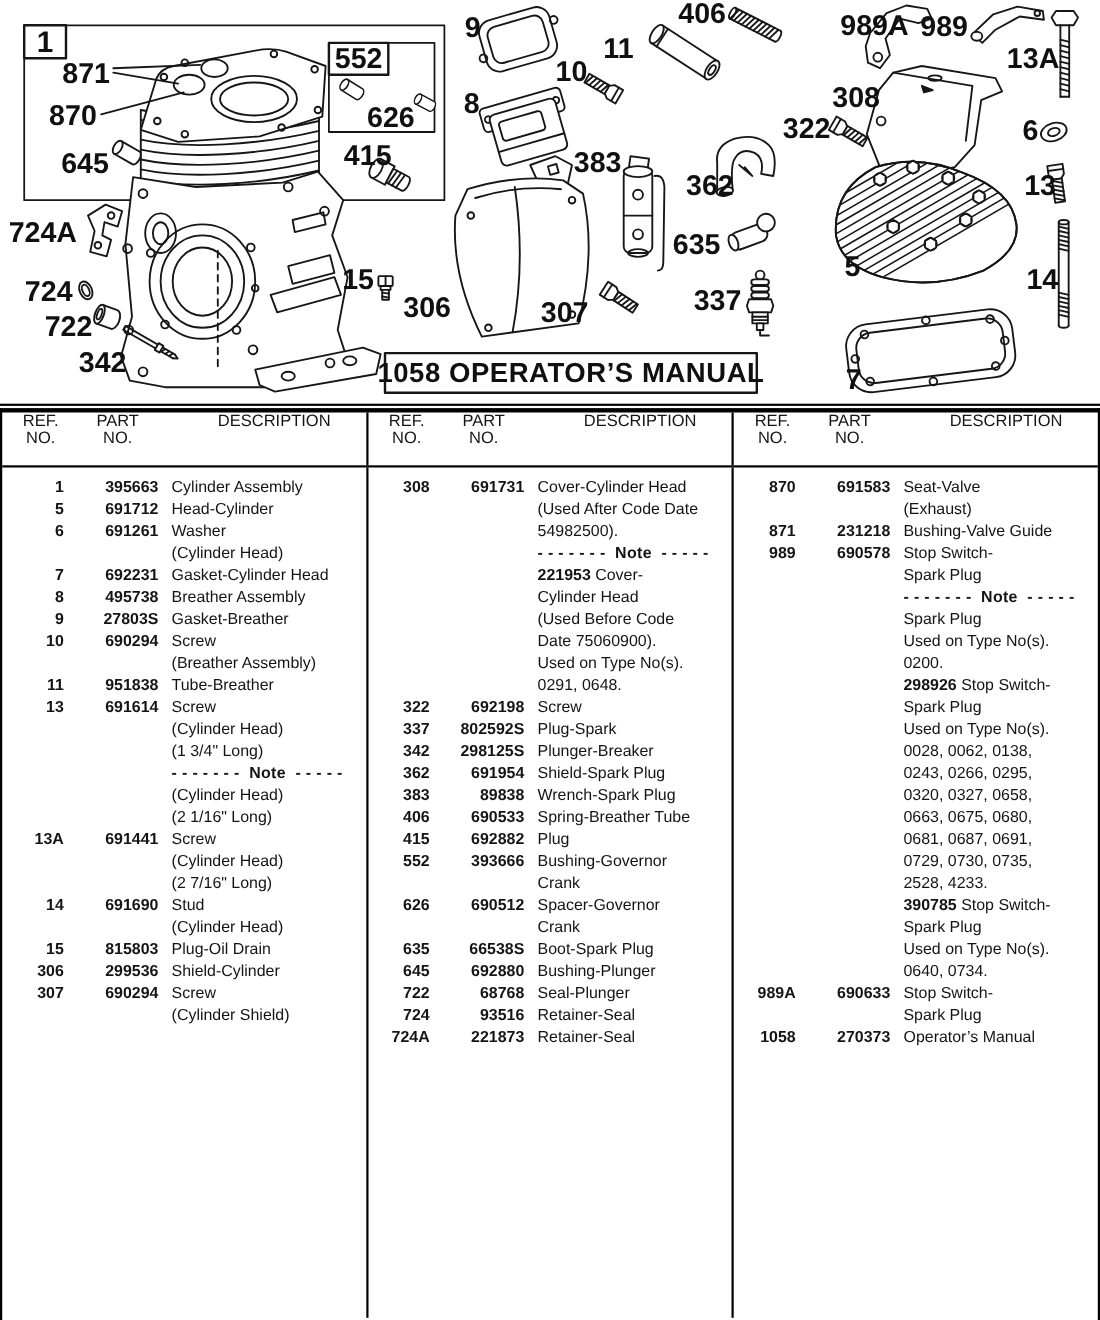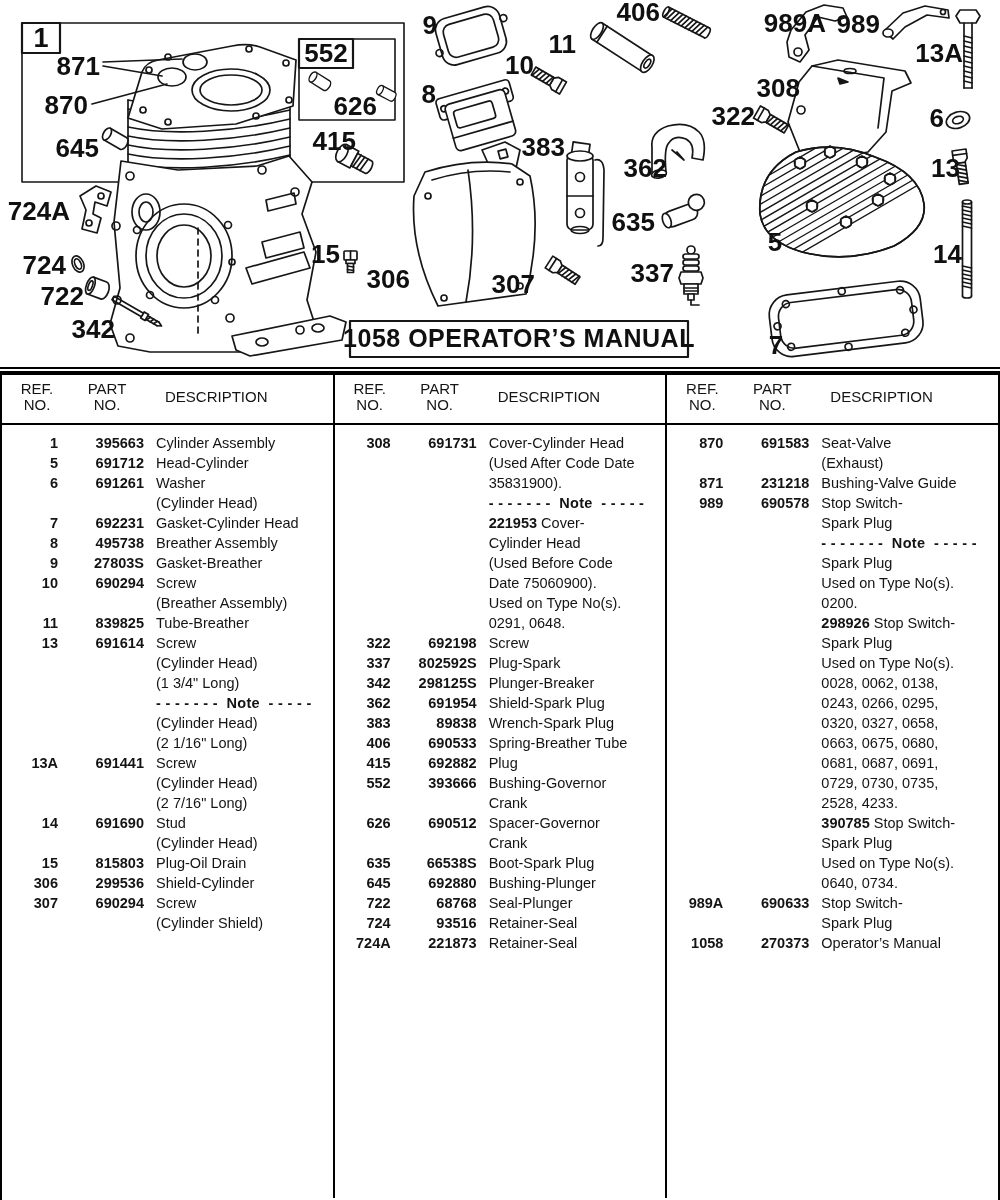--- a/index.html
+++ b/index.html
@@ -9,25 +9,25 @@
   .page{position:relative;width:1000px;height:1200px;background:#fff;overflow:hidden}
   .diagram{position:absolute;top:0;left:0}
   svg text{font-weight:700;font-size:26px;fill:#101010;stroke:none !important}
   svg text.manual{font-size:25px;letter-spacing:.5px}
   svg text.big{font-size:27px}
 
   .parts-table{position:absolute;left:0;top:371px;width:1000px;height:829px;
                border-top:4px solid #000;border-left:2px solid #000;border-right:2px solid #000}
   .parts-table::before{content:"";position:absolute;left:-2px;right:-2px;top:-8px;border-top:2px solid #000}
   .thead{display:flex;height:50px;border-bottom:2px solid #000}
-  .th-col{flex:1;display:flex;align-items:center;padding:0 0 5px 8px;font-size:15px;line-height:16px}
+  .th-col{flex:1;display:flex;align-items:flex-start;padding:0 0 5px 8px;font-size:15px;line-height:16px}
   .th-col + .th-col{border-left:2px solid #000}
   .th-ref{width:54px;text-align:center}
   .th-part{width:86px;text-align:center}
-  .th-desc{margin-left:15px}
+  .th-desc{margin-left:48px}
   .tbody{display:flex;height:calc(100% - 52px)}
   .tcol{flex:1;padding-top:8px;overflow:hidden}
   .tcol + .tcol{border-left:2px solid #000}
   .trow{display:flex;font-size:14.5px;line-height:20px;white-space:pre}
   .tref{width:56px;text-align:right;font-weight:700;flex:none}
   .tpart{width:86px;text-align:right;font-weight:700;flex:none}
   .tdesc{flex:1;padding-left:12px}
   .tdesc b{font-weight:700}
   .tnote{letter-spacing:.3px}
 </style>
@@ -440,41 +440,41 @@
         <div class="tcol">
           <div class="trow"><span class="tref">1</span><span class="tpart">395663</span><span class="tdesc"><span>Cylinder Assembly</span></span></div>
           <div class="trow"><span class="tref">5</span><span class="tpart">691712</span><span class="tdesc"><span>Head-Cylinder</span></span></div>
           <div class="trow"><span class="tref">6</span><span class="tpart">691261</span><span class="tdesc"><span>Washer</span></span></div>
           <div class="trow"><span class="tref"></span><span class="tpart"></span><span class="tdesc"><span>(Cylinder Head)</span></span></div>
           <div class="trow"><span class="tref">7</span><span class="tpart">692231</span><span class="tdesc"><span>Gasket-Cylinder Head</span></span></div>
           <div class="trow"><span class="tref">8</span><span class="tpart">495738</span><span class="tdesc"><span>Breather Assembly</span></span></div>
           <div class="trow"><span class="tref">9</span><span class="tpart">27803S</span><span class="tdesc"><span>Gasket-Breather</span></span></div>
           <div class="trow"><span class="tref">10</span><span class="tpart">690294</span><span class="tdesc"><span>Screw</span></span></div>
           <div class="trow"><span class="tref"></span><span class="tpart"></span><span class="tdesc"><span>(Breather Assembly)</span></span></div>
-          <div class="trow"><span class="tref">11</span><span class="tpart">839825</span><span class="tdesc"><span>Tube-Breather</span></span></div>
+          <div class="trow"><span class="tref">11</span><span class="tpart">951838</span><span class="tdesc"><span>Tube-Breather</span></span></div>
           <div class="trow"><span class="tref">13</span><span class="tpart">691614</span><span class="tdesc"><span>Screw</span></span></div>
           <div class="trow"><span class="tref"></span><span class="tpart"></span><span class="tdesc"><span>(Cylinder Head)</span></span></div>
           <div class="trow"><span class="tref"></span><span class="tpart"></span><span class="tdesc"><span>(1 3/4" Long)</span></span></div>
           <div class="trow"><span class="tref"></span><span class="tpart"></span><span class="tdesc tnote"><b>- - - - - - -  Note  - - - - -</b></span></div>
           <div class="trow"><span class="tref"></span><span class="tpart"></span><span class="tdesc"><span>(Cylinder Head)</span></span></div>
           <div class="trow"><span class="tref"></span><span class="tpart"></span><span class="tdesc"><span>(2 1/16" Long)</span></span></div>
           <div class="trow"><span class="tref">13A</span><span class="tpart">691441</span><span class="tdesc"><span>Screw</span></span></div>
           <div class="trow"><span class="tref"></span><span class="tpart"></span><span class="tdesc"><span>(Cylinder Head)</span></span></div>
           <div class="trow"><span class="tref"></span><span class="tpart"></span><span class="tdesc"><span>(2 7/16" Long)</span></span></div>
           <div class="trow"><span class="tref">14</span><span class="tpart">691690</span><span class="tdesc"><span>Stud</span></span></div>
           <div class="trow"><span class="tref"></span><span class="tpart"></span><span class="tdesc"><span>(Cylinder Head)</span></span></div>
           <div class="trow"><span class="tref">15</span><span class="tpart">815803</span><span class="tdesc"><span>Plug-Oil Drain</span></span></div>
           <div class="trow"><span class="tref">306</span><span class="tpart">299536</span><span class="tdesc"><span>Shield-Cylinder</span></span></div>
           <div class="trow"><span class="tref">307</span><span class="tpart">690294</span><span class="tdesc"><span>Screw</span></span></div>
           <div class="trow"><span class="tref"></span><span class="tpart"></span><span class="tdesc"><span>(Cylinder Shield)</span></span></div>
         </div>
         <div class="tcol">
           <div class="trow"><span class="tref">308</span><span class="tpart">691731</span><span class="tdesc"><span>Cover-Cylinder Head</span></span></div>
           <div class="trow"><span class="tref"></span><span class="tpart"></span><span class="tdesc"><span>(Used After Code Date</span></span></div>
-          <div class="trow"><span class="tref"></span><span class="tpart"></span><span class="tdesc"><span>35831900).</span></span></div>
+          <div class="trow"><span class="tref"></span><span class="tpart"></span><span class="tdesc"><span>54982500).</span></span></div>
           <div class="trow"><span class="tref"></span><span class="tpart"></span><span class="tdesc tnote"><b>- - - - - - -  Note  - - - - -</b></span></div>
           <div class="trow"><span class="tref"></span><span class="tpart"></span><span class="tdesc"><b>221953</b><span> Cover-</span></span></div>
           <div class="trow"><span class="tref"></span><span class="tpart"></span><span class="tdesc"><span>Cylinder Head</span></span></div>
           <div class="trow"><span class="tref"></span><span class="tpart"></span><span class="tdesc"><span>(Used Before Code</span></span></div>
           <div class="trow"><span class="tref"></span><span class="tpart"></span><span class="tdesc"><span>Date 75060900).</span></span></div>
           <div class="trow"><span class="tref"></span><span class="tpart"></span><span class="tdesc"><span>Used on Type No(s).</span></span></div>
           <div class="trow"><span class="tref"></span><span class="tpart"></span><span class="tdesc"><span>0291, 0648.</span></span></div>
           <div class="trow"><span class="tref">322</span><span class="tpart">692198</span><span class="tdesc"><span>Screw</span></span></div>
           <div class="trow"><span class="tref">337</span><span class="tpart">802592S</span><span class="tdesc"><span>Plug-Spark</span></span></div>
           <div class="trow"><span class="tref">342</span><span class="tpart">298125S</span><span class="tdesc"><span>Plunger-Breaker</span></span></div>

